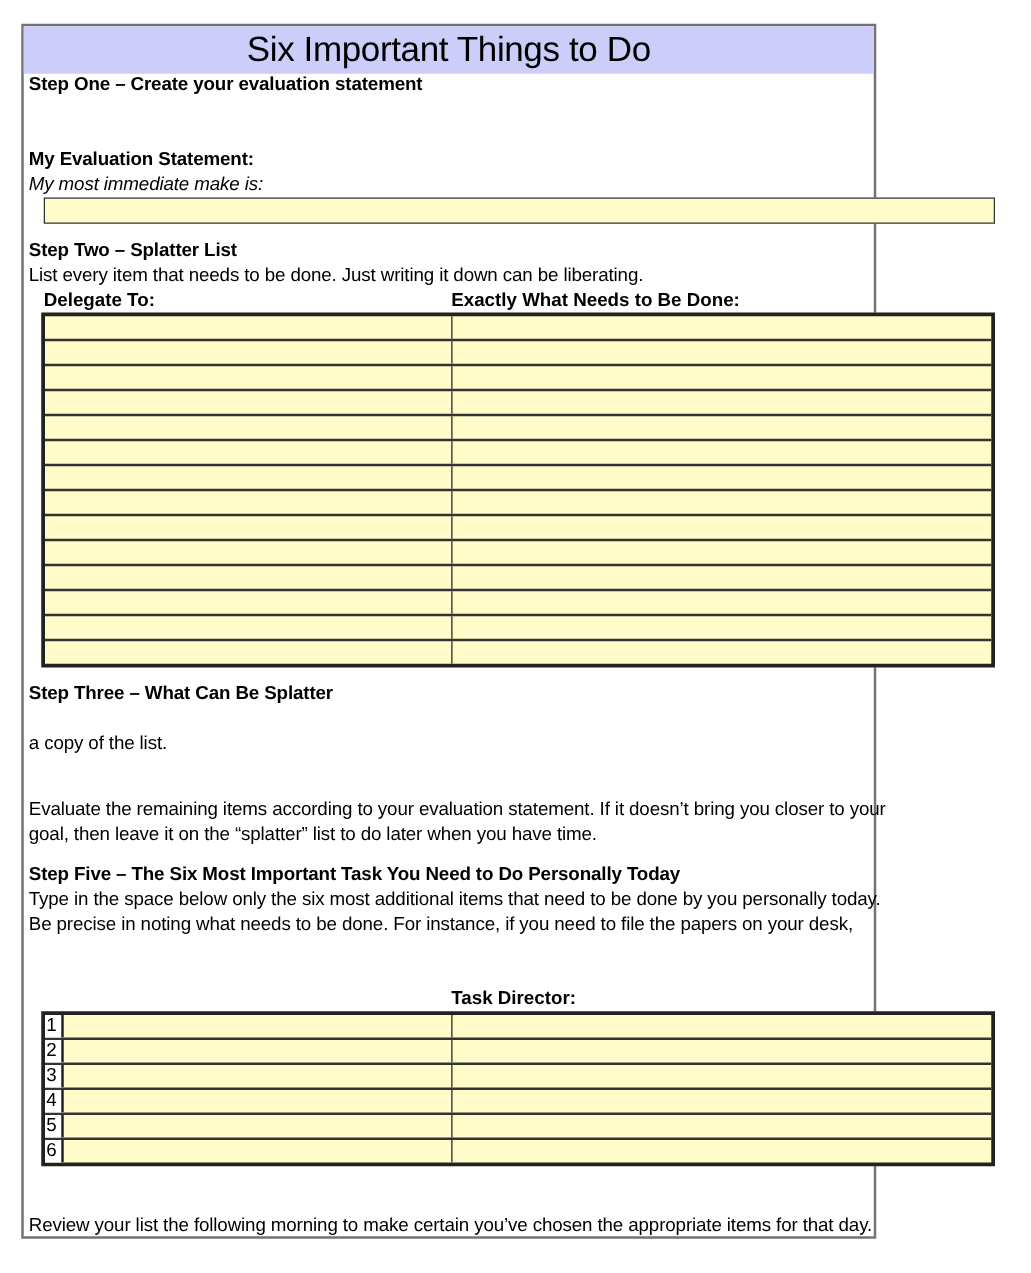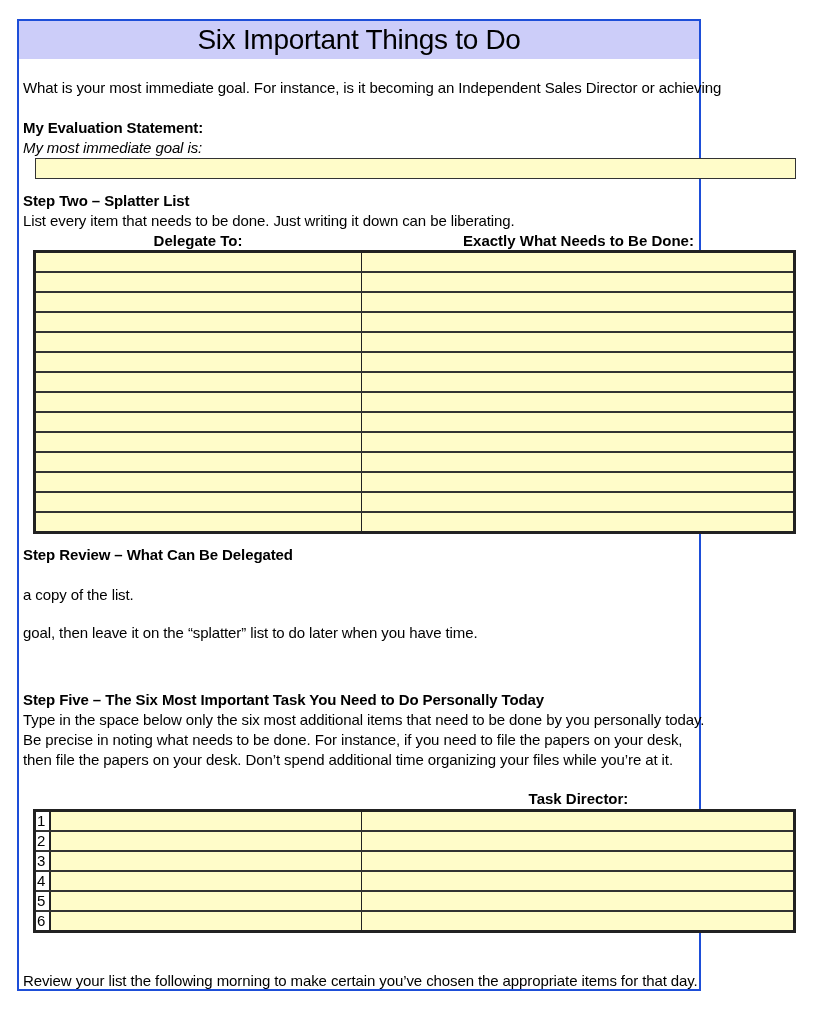--- a/index.html
+++ b/index.html
@@ -1,40 +1,40 @@
 <!DOCTYPE html>
 <html><head>
 <meta charset="utf-8">
 <style>
   html, body { margin: 0; padding: 0; background: #ffffff; }
   body { width: 825px; height: 1018px; position: relative; font-family: "Liberation Sans", sans-serif; color: #000; }
-  .frame { position: absolute; left: 17px; top: 19px; width: 684px; height: 972px; border: 2px solid #1d4ed8; box-sizing: border-box; }
+  .frame { position: absolute; left: 17px; top: 19px; width: 684px; height: 972px; border: 2px solid #737373; box-sizing: border-box; }
   .title { position: absolute; left: 0; top: 0; width: 100%; height: 38px; background: #cccdf9; text-align: center; font-size: 28px; line-height: 38px; letter-spacing: -0.3px; }
   .t { position: absolute; left: 4px; font-size: 15px; line-height: 20px; white-space: nowrap; letter-spacing: -0.1px; }
   .b { font-weight: bold; }
   .i { font-style: italic; }
   .field { position: absolute; background: #fffcc9; border: 1.5px solid #333; box-sizing: border-box; }
   .tbl { position: absolute; border: 3px solid #222; box-sizing: border-box; background: #fffcc9; }
   .row { position: absolute; left: 0; right: 0; border-bottom: 2px solid #333; box-sizing: border-box; }
   .row:last-child { border-bottom: none; }
   .cell { position: absolute; top: 0; bottom: 0; box-sizing: border-box; }
   .num { background: #fff; border-right: 2px solid #222; font-size: 15px; line-height: 18px; padding-left: 1px; }
   .divider { border-right: 1.5px solid #222; }
-  .hdr { position: absolute; font-weight: bold; font-size: 15px; line-height: 20px; text-align: center; white-space: nowrap; }
+  .hdr { position: absolute; font-weight: bold; font-size: 15px; line-height: 20px; white-space: nowrap; }
 </style>
 </head>
 <body>
 
 <div class="frame">
   <div class="title">Six Important Things to Do</div>
 
-  <div class="t" style="top:57px">What is your most immediate goal. For instance, is it becoming an Independent Sales Director or achieving</div>
+  <div class="t b" style="top:37px">Step One – Create your evaluation statement</div>
 
   <div class="t b" style="top:97px">My Evaluation Statement:</div>
-  <div class="t i" style="top:117px">My most immediate goal is:</div>
+  <div class="t i" style="top:117px">My most immediate make is:</div>
   <div class="field" style="left:16px; top:137px; width:761px; height:21px;"></div>
 
   <div class="t b" style="top:170px">Step Two – Splatter List</div>
   <div class="t" style="top:190px">List every item that needs to be done. Just writing it down can be liberating.</div>
   <div class="hdr" style="left:16px; width:326px; top:210px">Delegate To:</div>
   <div class="hdr" style="left:342px; width:435px; top:210px">Exactly What Needs to Be Done:</div>
 
   <div class="tbl" style="left:14px; top:229px; width:763px; height:284px;">
     <div class="row" style="top:0px;height:20px">
         <div class="cell divider" style="left:0;width:326px"></div>
@@ -87,29 +87,29 @@
     <div class="row" style="top:240px;height:20px">
         <div class="cell divider" style="left:0;width:326px"></div>
         <div class="cell" style="left:326px;right:0"></div>
       </div>
     <div class="row" style="top:260px;height:18px">
         <div class="cell divider" style="left:0;width:326px"></div>
         <div class="cell" style="left:326px;right:0"></div>
       </div>
   </div>
 
-  <div class="t b" style="top:524px">Step Review – What Can Be Delegated</div>
+  <div class="t b" style="top:524px">Step Three – What Can Be Splatter</div>
   <div class="t" style="top:564px">a copy of the list.</div>
 
-  <div class="t" style="top:602px">goal, then leave it on the “splatter” list to do later when you have time.</div>
+  <div class="t" style="top:617px">Evaluate the remaining items according to your evaluation statement. If it doesn’t bring you closer to your</div>
+  <div class="t" style="top:637px">goal, then leave it on the “splatter” list to do later when you have time.</div>
 
   <div class="t b" style="top:669px">Step Five – The Six Most Important Task You Need to Do Personally Today</div>
   <div class="t" style="top:689px">Type in the space below only the six most additional items that need to be done by you personally today.</div>
   <div class="t" style="top:709px">Be precise in noting what needs to be done. For instance, if you need to file the papers on your desk,</div>
-  <div class="t" style="top:729px">then file the papers on your desk. Don’t spend additional time organizing your files while you’re at it.</div>
 
   <div class="hdr" style="left:342px; width:435px; top:768px">Task Director:</div>
 
   <div class="tbl" style="left:14px; top:788px; width:763px; height:124px;">
     <div class="row" style="top:0px;height:20px">
         <div class="cell num" style="left:0;width:15px">1</div>
         <div class="cell divider" style="left:15px;width:311px"></div>
         <div class="cell" style="left:326px;right:0"></div>
       </div>
     <div class="row" style="top:20px;height:20px">

